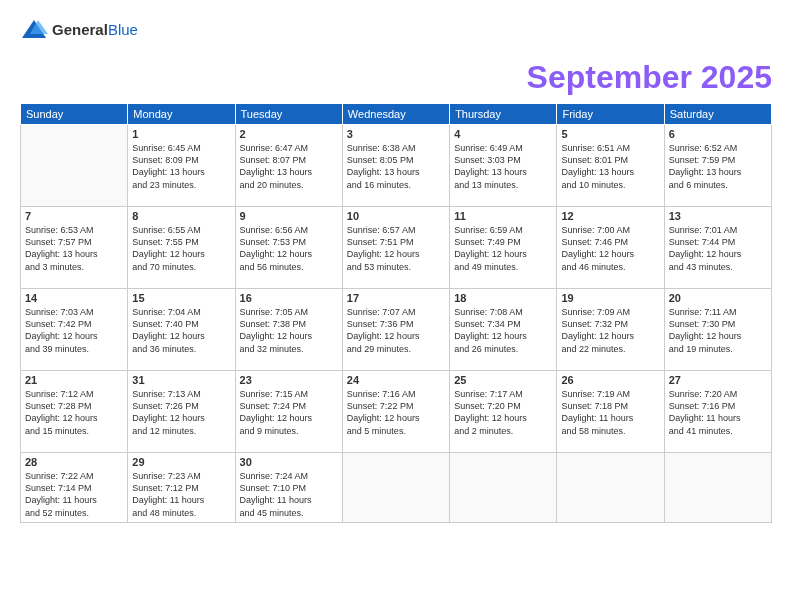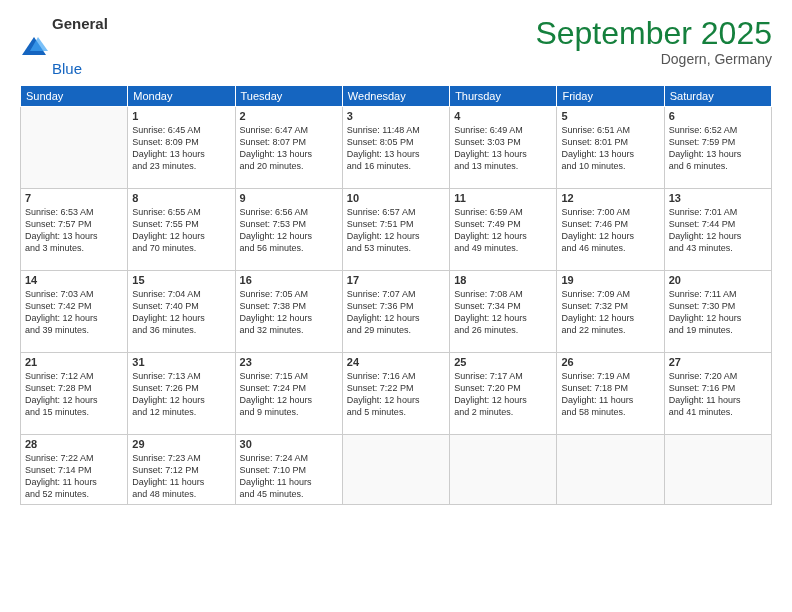--- a/index.html
+++ b/index.html
@@ -22,46 +22,46 @@
       align-items: flex-start;
       margin-bottom: 8px;
     }
     .logo {
       display: flex;
       align-items: center;
       gap: 4px;
     }
     .logo-text {
       display: flex;
-      flex-direction: column;
+      flex-direction: row;
       line-height: 1.1;
-      gap: 28px;
     }
     .logo-general {
       font-size: 15px;
       font-weight: bold;
       color: #333;
     }
     .logo-blue {
       font-size: 15px;
       font-weight: normal;
       color: #1565c0;
     }
     .logo-icon {
       width: 28px;
       height: 28px;
     }
     .title-block {
       text-align: right;
     }
     .cal-title {
       font-size: 32px;
-      font-weight: normal;
-      color: #15803d;
+      font-weight: bold;
+      color: #8b5cf6;
       line-height: 1.1;
+      margin-top: 44px;
     }
     .cal-subtitle {
       font-size: 14px;
       color: #555;
     }
     .calendar {
       width: 100%;
       border-collapse: collapse;
       table-layout: fixed;
     }
@@ -111,21 +111,20 @@
         <polygon points="14,4 26,22 2,22" fill="#1565c0"></polygon>
         <polygon points="18,4 28,18 10,18" fill="#42a5f5" opacity="0.7"></polygon>
       </svg>
       <div class="logo-text">
         <span class="logo-general">General</span>
         <span class="logo-blue">Blue</span>
       </div>
     </div>
     <div class="title-block">
       <div class="cal-title">September 2025</div>
-      <div class="cal-subtitle">Dogern, Germany</div>
     </div>
   </div>
 
   <table class="calendar">
     <thead>
       <tr>
         <th>Sunday</th>
         <th>Monday</th>
         <th>Tuesday</th>
         <th>Wednesday</th>
@@ -140,21 +139,21 @@
           <td>
             <span class="day-num">1</span>
             <div class="cell-text"><span>Sunrise: 6:45 AM</span><br><span>Sunset: 8:09 PM</span><br><span>Daylight: 13 hours</span><br><span>and 23 minutes.</span></div>
           </td>
           <td>
             <span class="day-num">2</span>
             <div class="cell-text"><span>Sunrise: 6:47 AM</span><br><span>Sunset: 8:07 PM</span><br><span>Daylight: 13 hours</span><br><span>and 20 minutes.</span></div>
           </td>
           <td>
             <span class="day-num">3</span>
-            <div class="cell-text"><span>Sunrise: 11:48 AM</span><br><span>Sunset: 8:05 PM</span><br><span>Daylight: 13 hours</span><br><span>and 16 minutes.</span></div>
+            <div class="cell-text"><span>Sunrise: 6:38 AM</span><br><span>Sunset: 8:05 PM</span><br><span>Daylight: 13 hours</span><br><span>and 16 minutes.</span></div>
           </td>
           <td>
             <span class="day-num">4</span>
             <div class="cell-text"><span>Sunrise: 6:49 AM</span><br><span>Sunset: 3:03 PM</span><br><span>Daylight: 13 hours</span><br><span>and 13 minutes.</span></div>
           </td>
           <td>
             <span class="day-num">5</span>
             <div class="cell-text"><span>Sunrise: 6:51 AM</span><br><span>Sunset: 8:01 PM</span><br><span>Daylight: 13 hours</span><br><span>and 10 minutes.</span></div>
           </td>
           <td>

